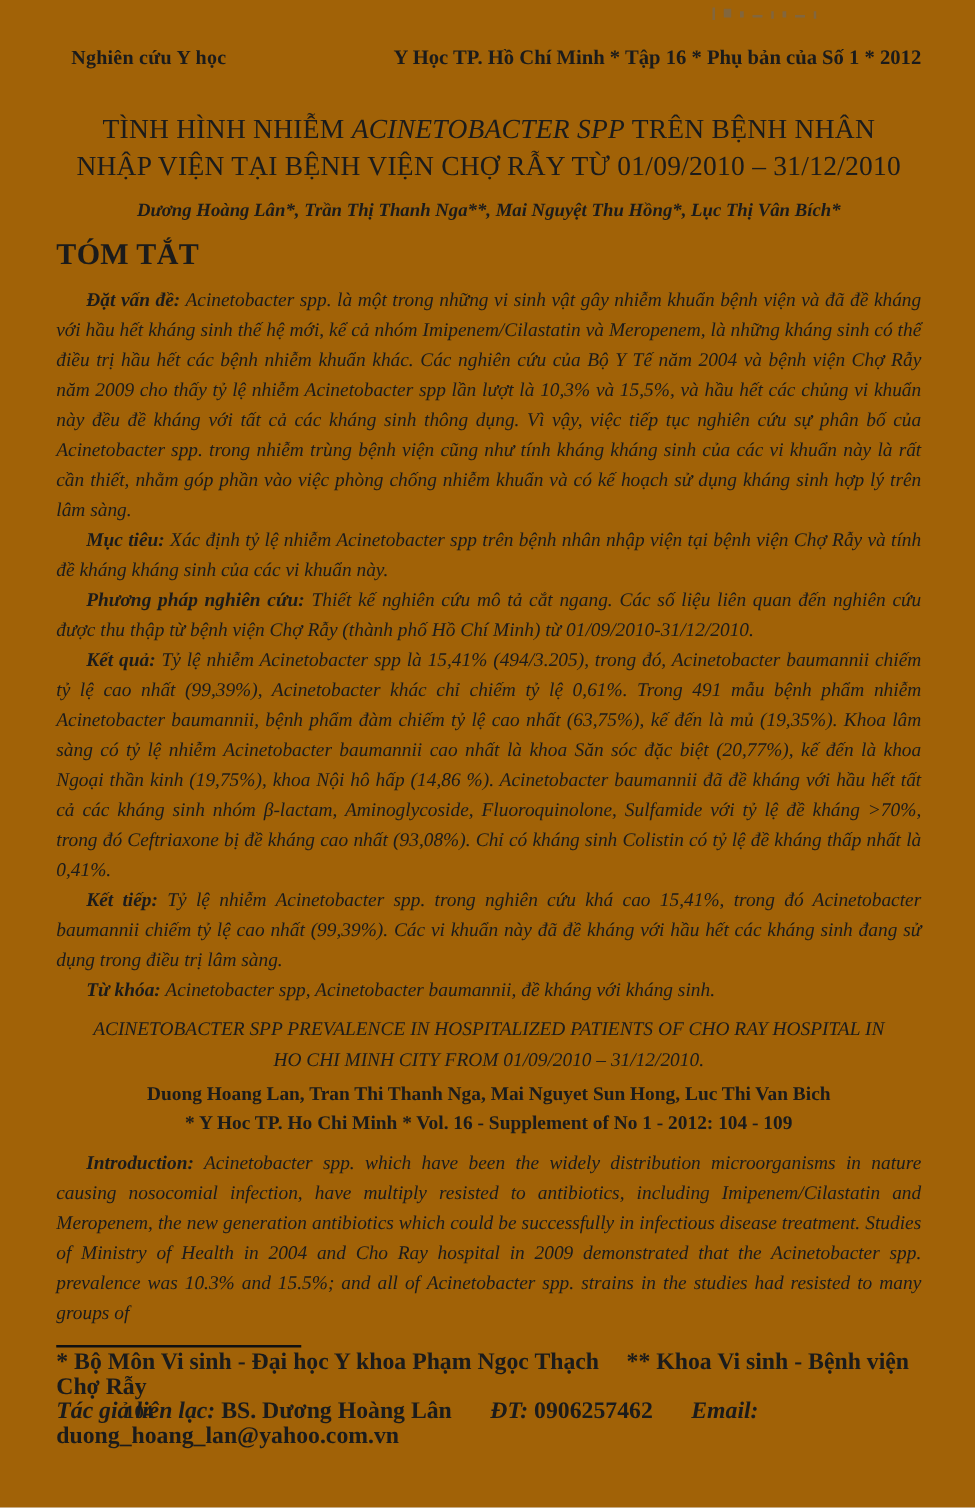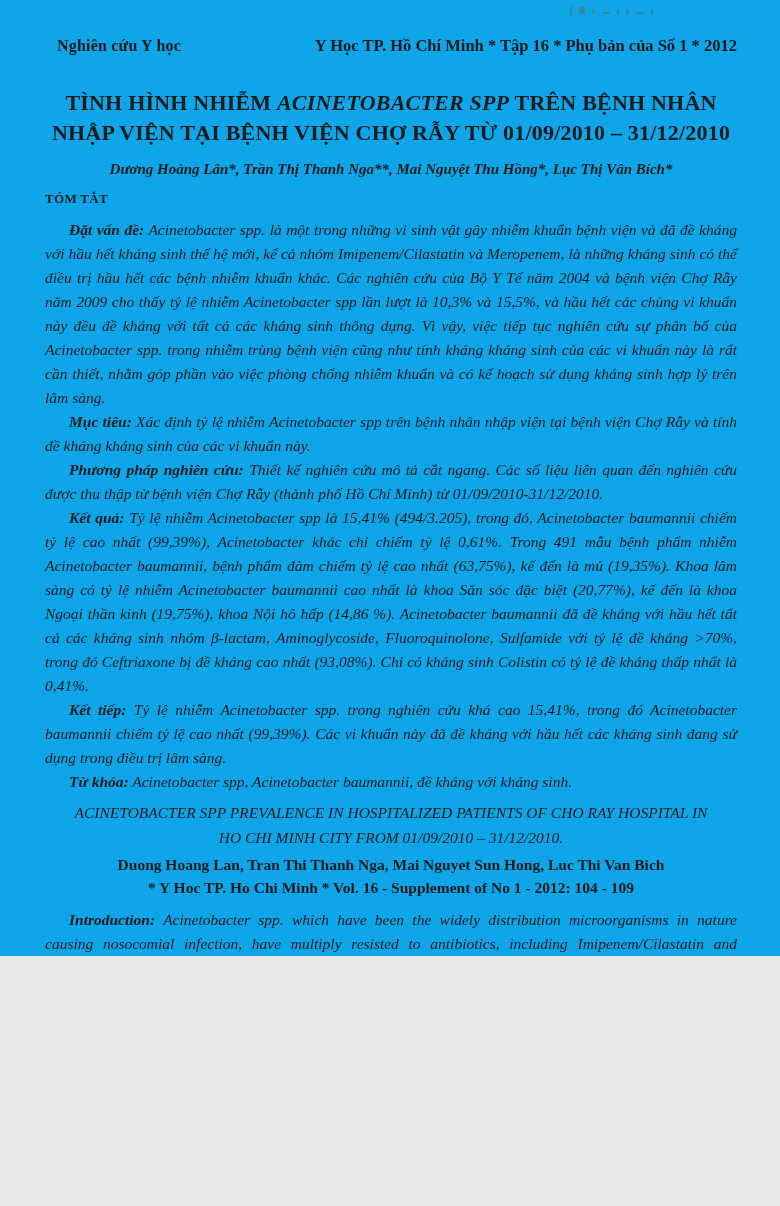--- a/index.html
+++ b/index.html
@@ -1,22 +1,22 @@
 <!DOCTYPE html>
 <html><head>
 <meta charset="utf-8">
 <style>
   * { margin: 0; padding: 0; box-sizing: border-box; }
   html, body { background: #e8e8e8; }
   .page {
     position: relative;
     width: 780px;
-    height: 956px;
+    height: 1206px;
     margin: 0 auto;
-    background: #0ea5e9;
+    background: #a16207;
     color: #1b1b1b;
     font-family: "Liberation Serif", "DejaVu Serif", serif;
     overflow: hidden;
   }
   .content { padding: 36px 43px 0 45px; }
 
   
   .scan-artifact {
     position: absolute; top: 6px; right: 60px; width: 150px; height: 12px;
     opacity: 0.55;
@@ -34,37 +34,37 @@
     display: flex; justify-content: space-between; align-items: baseline;
     padding: 0 0 0 12px;
   }
   .rh-left  { font-size: 16px; font-weight: 600; letter-spacing: 0.2px; }
   .rh-right { font-size: 16.5px; font-weight: bold; }
 
   .doc-title {
     margin-top: 32px;
     text-align: center;
     font-size: 22px;
-    font-weight: bold;
+    font-weight: normal;
     line-height: 30px;
     letter-spacing: 0.2px;
   }
   .doc-title .ital { font-style: italic; }
 
   .vn-authors {
     margin-top: 13px;
     text-align: center;
     font-size: 15px;
     font-weight: bold;
     font-style: italic;
   }
 
   .sec-heading {
     margin-top: 13px;
-    font-size: 13px;
+    font-size: 24px;
     font-weight: bold;
     letter-spacing: 0.3px;
   }
 
   .body-par {
     font-style: italic;
     font-size: 15.5px;
     line-height: 24px;
     text-align: justify;
     text-indent: 24px;

